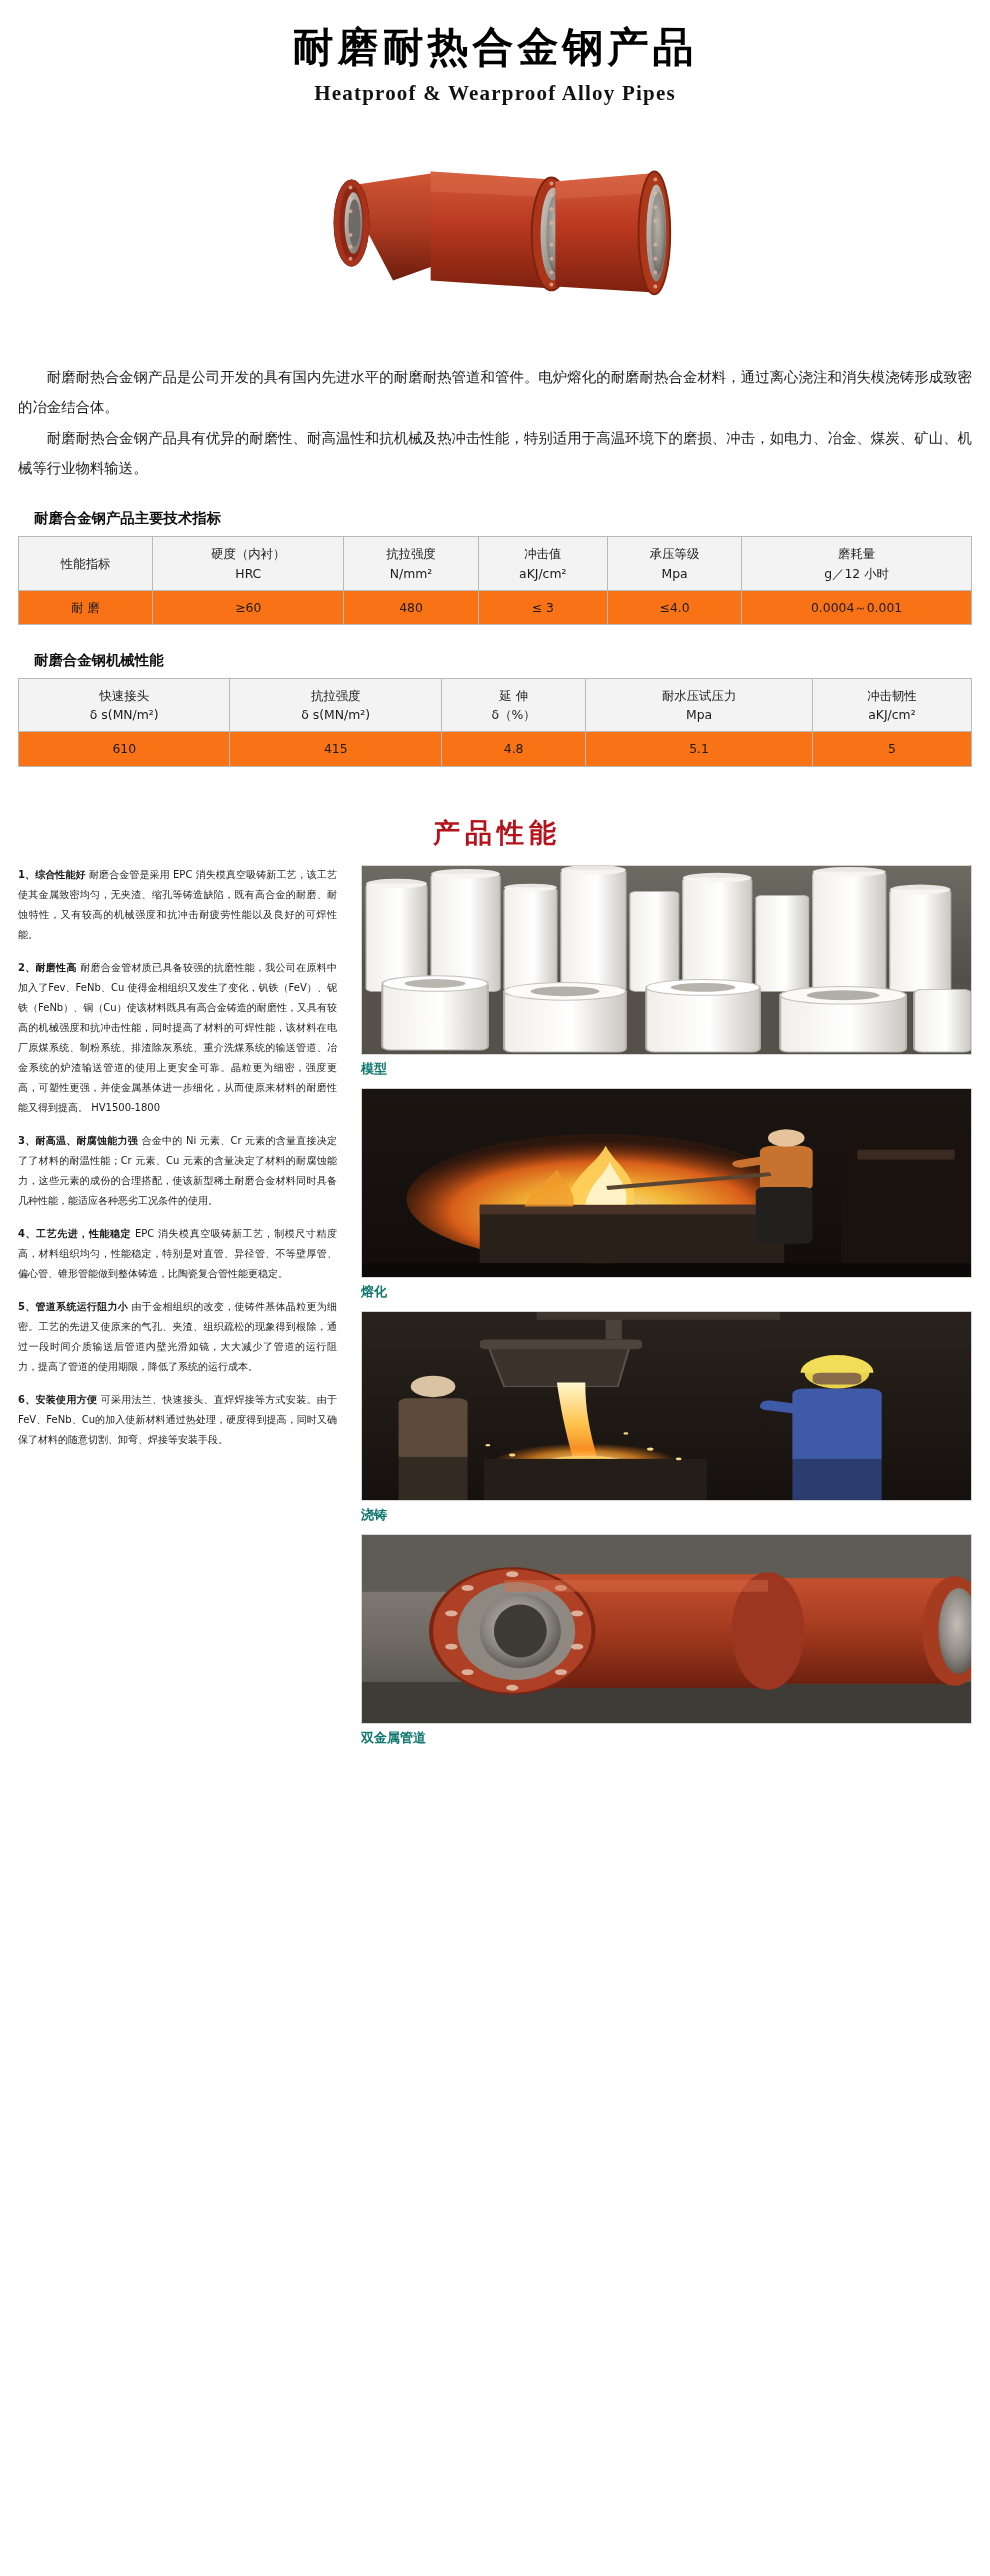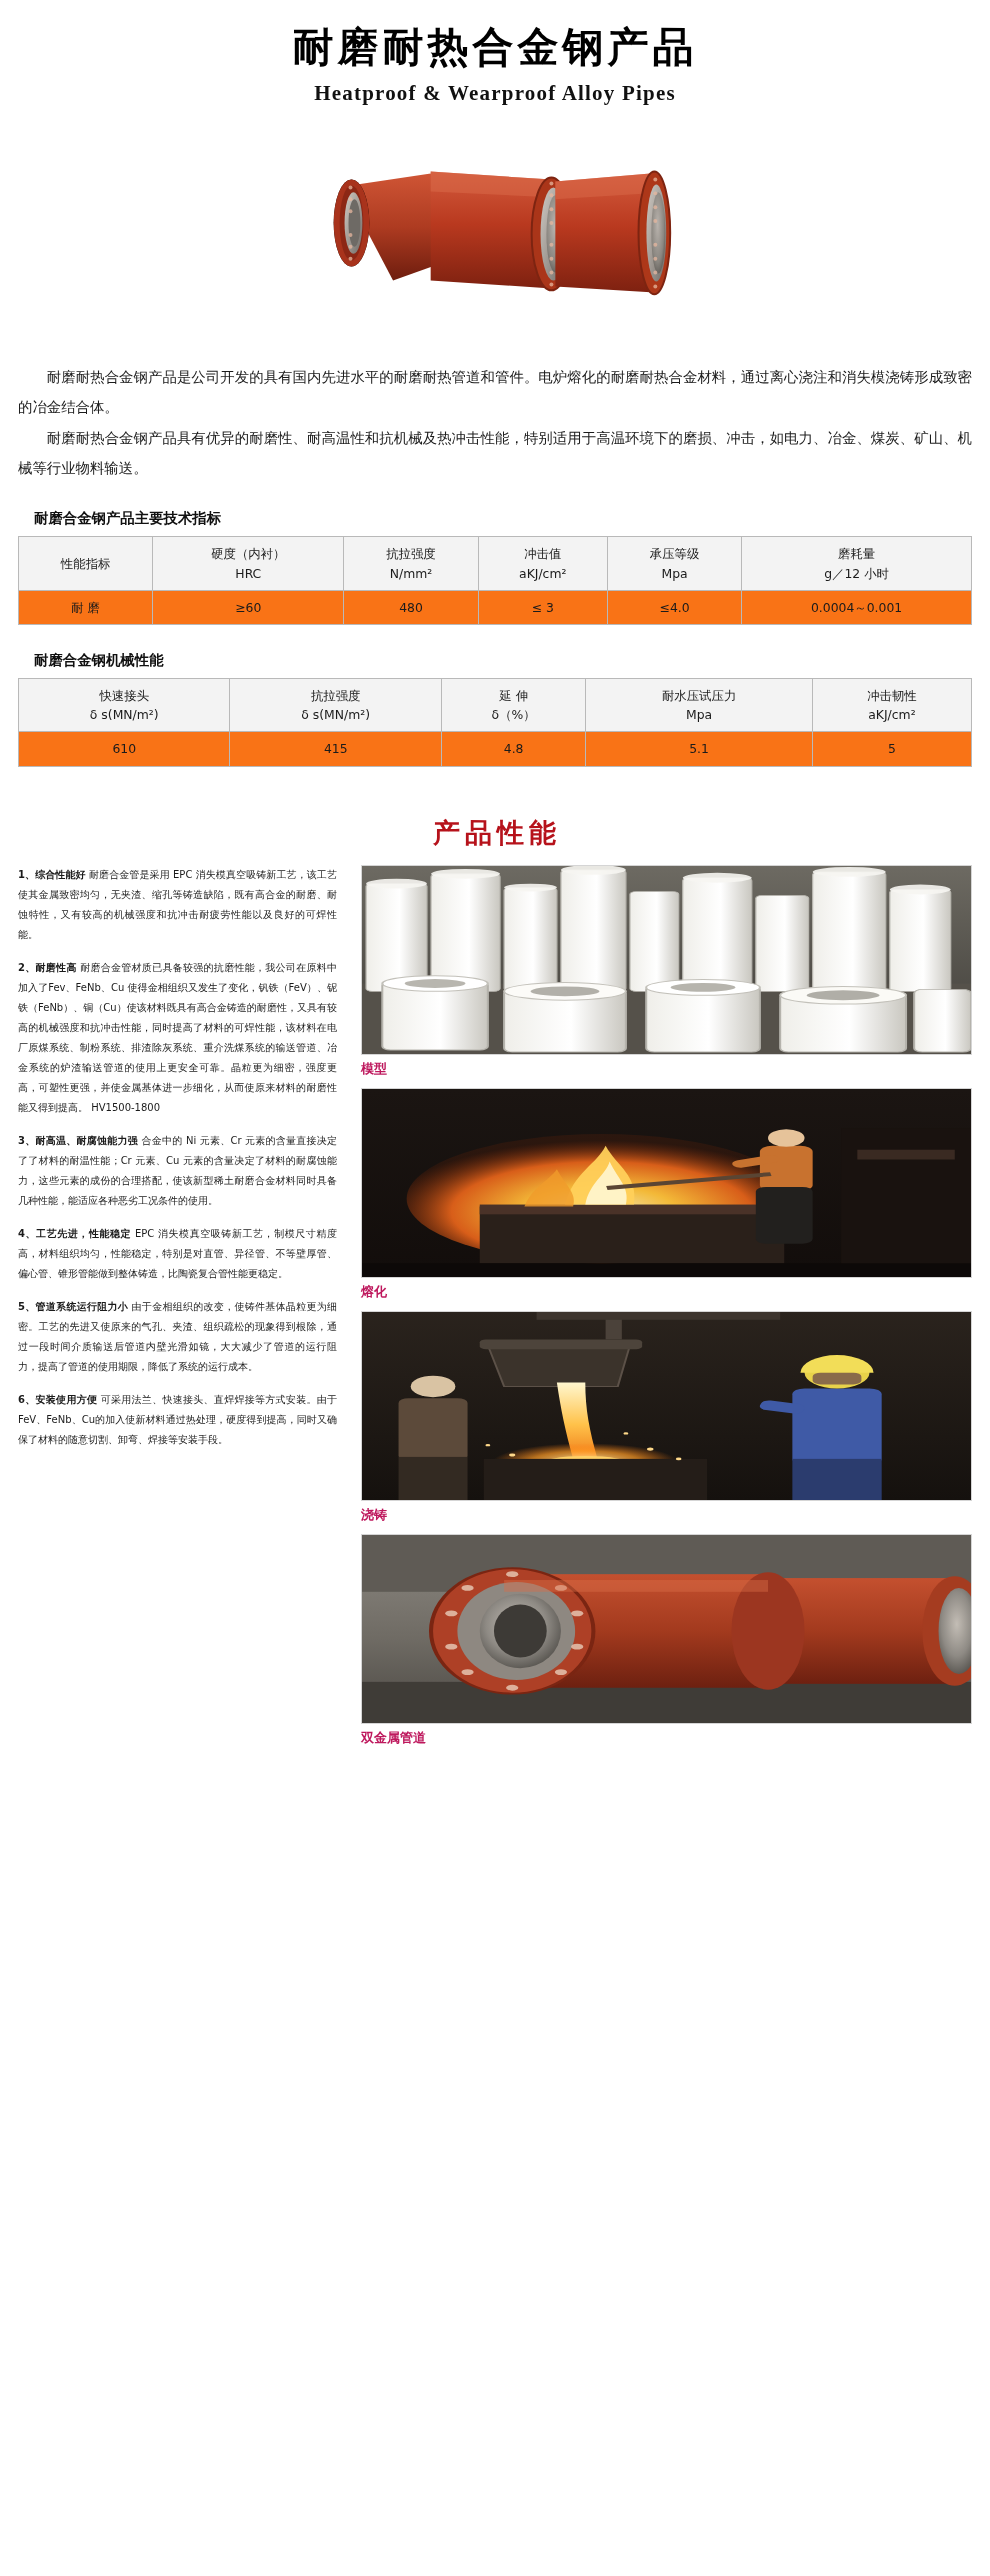--- a/index.html
+++ b/index.html
@@ -147,21 +147,21 @@
     height: 190px;
     overflow: hidden;
     position: relative;
     border: 1px solid #d5d5d5;
   }
   .photo-frame svg { display: block; width: 100%; height: 100%; }
   .photo-caption {
     font-family: "DejaVu Sans", sans-serif;
     font-size: 13px;
     font-weight: bold;
-    color: #be185d;
+    color: #0f766e;
     margin-top: 5px;
   }
   .bottom-pad { height: 26px; }
 </style>
 </head>
 <body>
 
 <div class="page">
 
   <div class="header">

